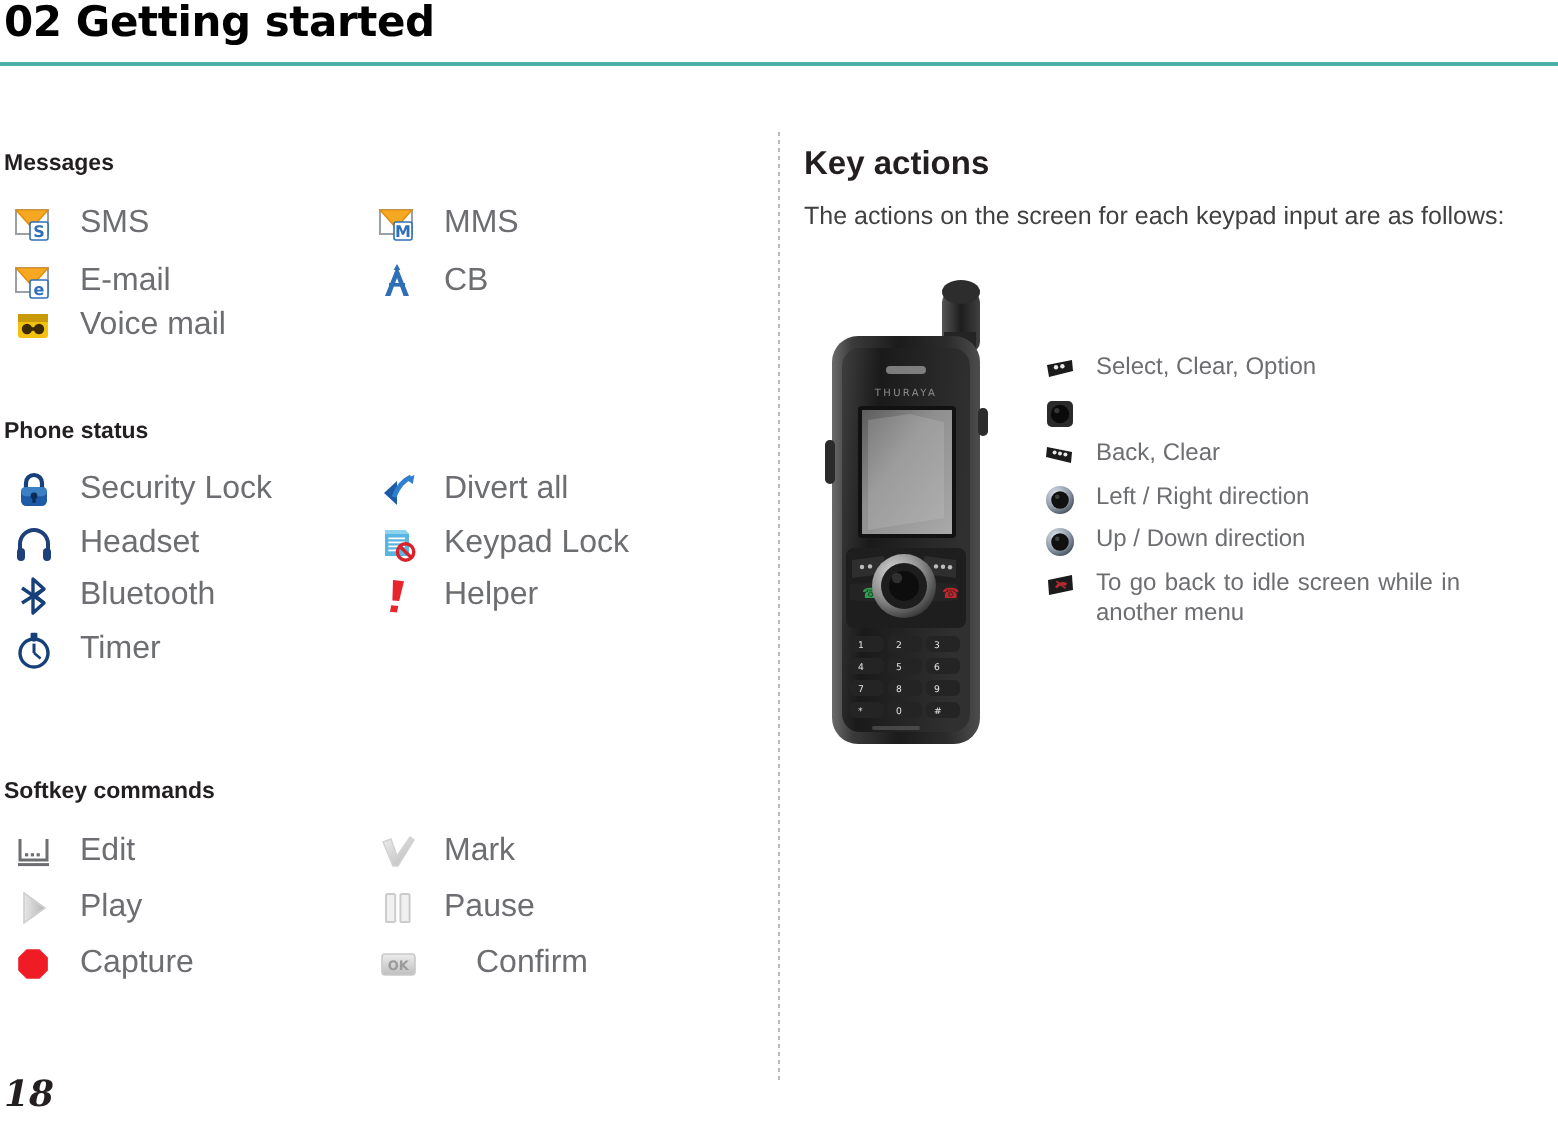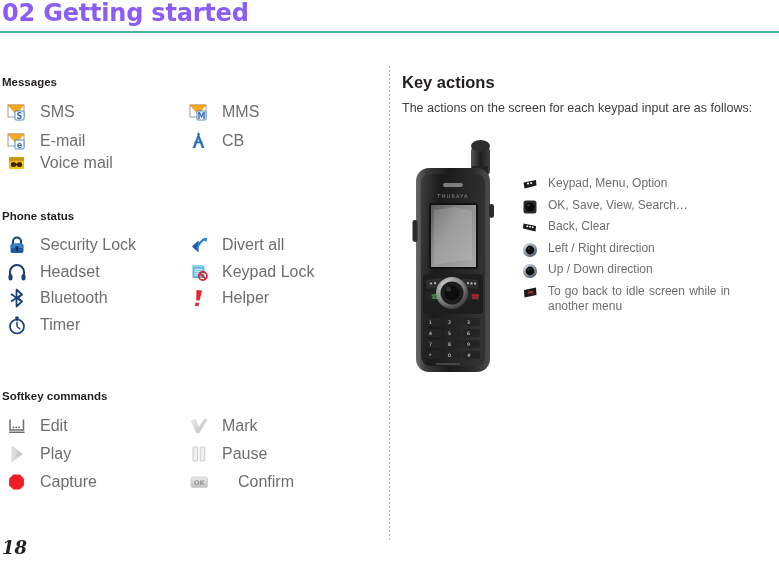--- a/index.html
+++ b/index.html
@@ -15,24 +15,24 @@
 
   
   #chapter-header {
     position: absolute;
     left: 0; top: 0;
     width: 779px; height: 34px;
   }
   #chapter-title {
     position: absolute;
     left: 2px; top: -1px;
-    font-size: 24px;
+    font-size: 21px;
     font-weight: 600;
     letter-spacing: -0.2px;
-    color: #8b5cf6;
+    color: #000000;
     font-family: "DejaVu Sans", sans-serif;
   }
   #header-rule {
     position: absolute;
     left: 0; top: 31px;
     width: 779px; height: 2px;
     background: #4cb3a4;
   }
 
   
@@ -511,32 +511,31 @@
   <div id="key-action-list">
 
     <div class="key-row">
       <span class="key-icon-box">
         <svg width="16" height="16" viewBox="0 0 16 16">
           <path d="M1.5 5.5 L14 3 L14.5 8.5 L2.5 11.5 Z" fill="#1b1b1b"></path>
           <circle cx="6" cy="6.6" r="1.1" fill="#e8e8e8"></circle>
           <circle cx="9.2" cy="6.1" r="1.1" fill="#e8e8e8"></circle>
         </svg>
       </span>
-      <span class="key-text">Keypad, Menu, Option</span>
+      <span class="key-text">Select, Clear, Option</span>
     </div>
 
     <div class="key-row">
       <span class="key-icon-box">
         <svg width="16" height="16" viewBox="0 0 16 16">
           <rect x="1.5" y="1.5" width="13" height="13" rx="2.5" fill="#2a2a2a"></rect>
           <circle cx="8" cy="8" r="4.6" fill="#0a0a0a"></circle>
           <circle cx="6.4" cy="6.3" r="1.3" fill="#ffffff" opacity="0.18"></circle>
         </svg>
       </span>
-      <span class="key-text">OK, Save, View, Search…</span>
     </div>
 
     <div class="key-row">
       <span class="key-icon-box">
         <svg width="16" height="16" viewBox="0 0 16 16">
           <path d="M1.5 3.5 L14 6 L13.5 11.5 L1 8.5 Z" fill="#1b1b1b"></path>
           <circle cx="5.3" cy="6.2" r="1" fill="#e8e8e8"></circle>
           <circle cx="8" cy="6.7" r="1" fill="#e8e8e8"></circle>
           <circle cx="10.7" cy="7.2" r="1" fill="#e8e8e8"></circle>
         </svg>

